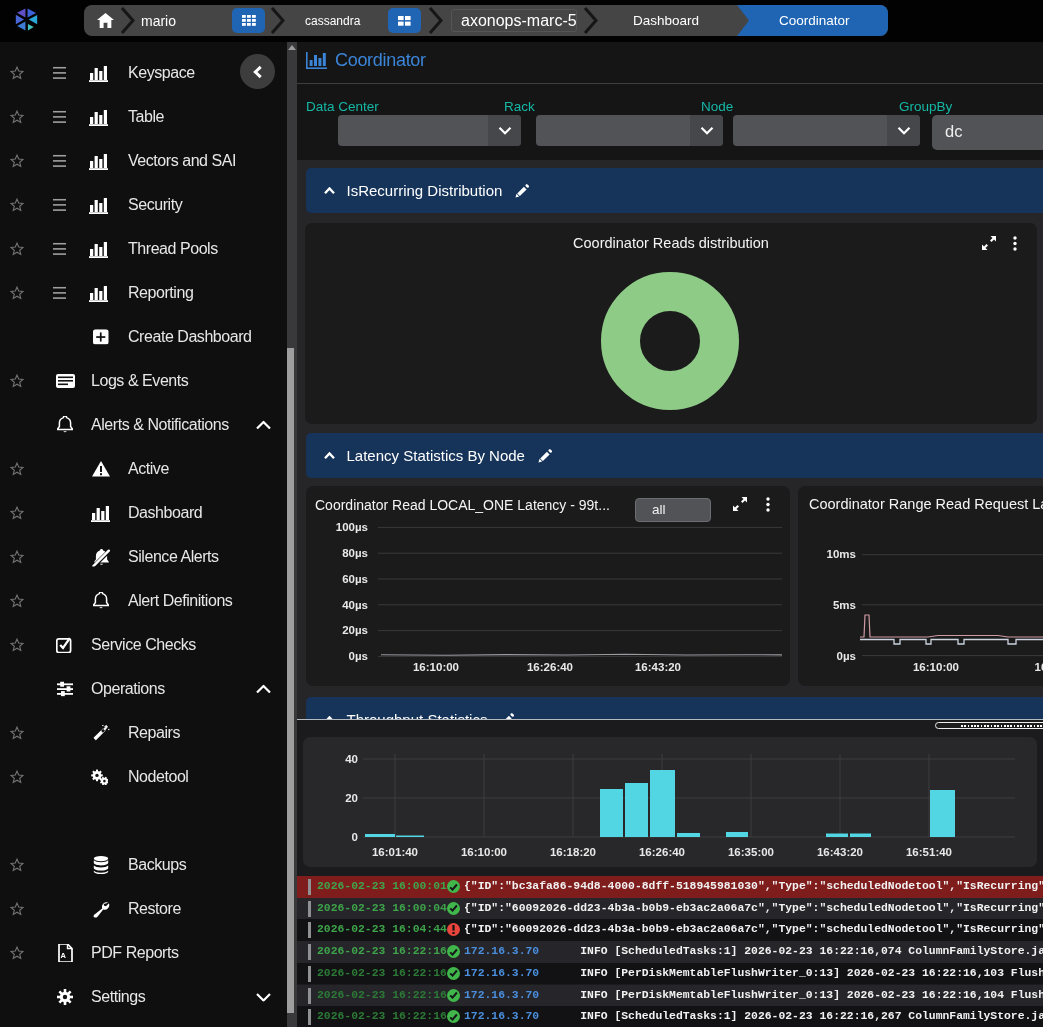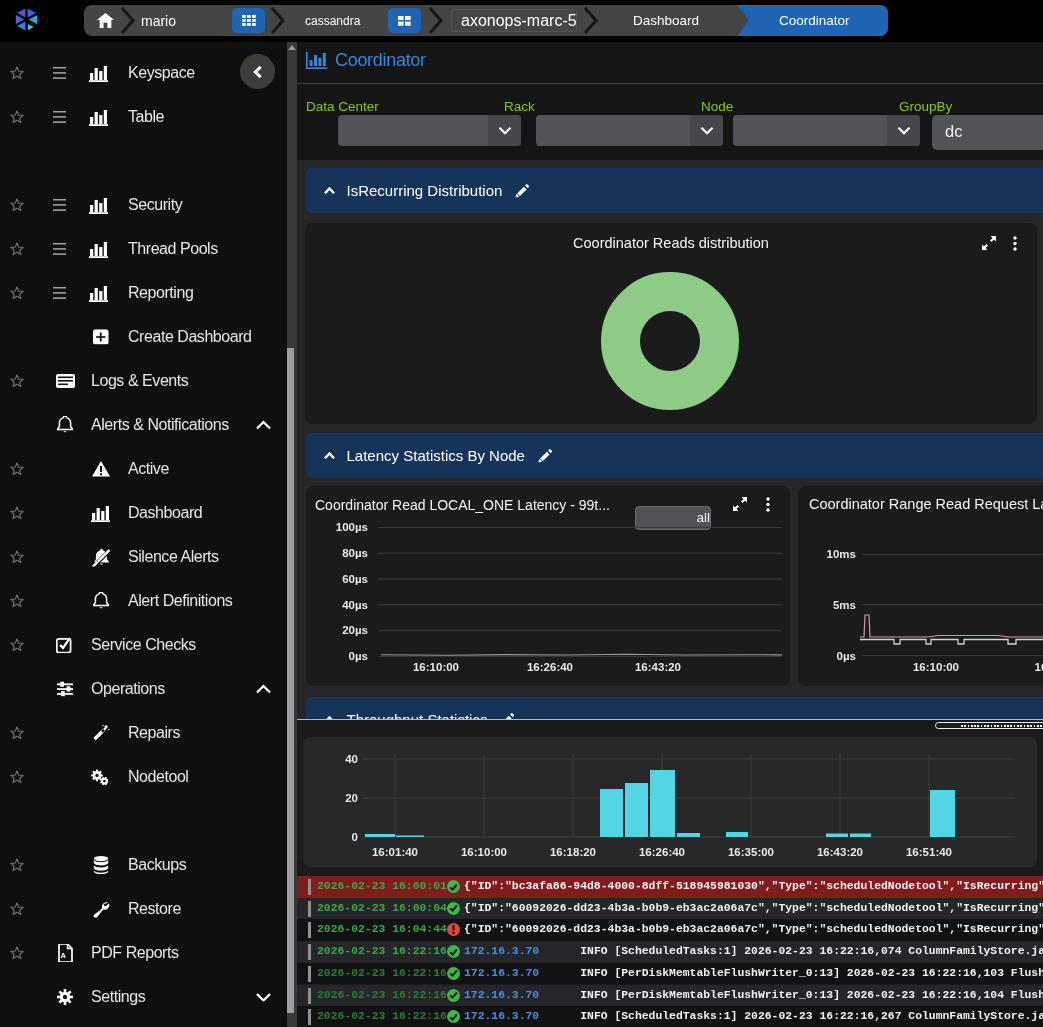--- a/index.html
+++ b/index.html
@@ -27,21 +27,21 @@
   #collapsebtn { position:absolute; left:240px; top:12px; width:35px; height:35px; background:#3d3d3d; border-radius:50%; display:flex; align-items:center; justify-content:center; }
   #sscroll { position:absolute; left:286.5px; top:42px; width:10px; height:985px; background:#39393b; }
   #sthumb { position:absolute; left:287px; top:348px; width:6.5px; height:665px; background:#9e9e9e; }
   #sscroll .up { position:absolute; left:1px; top:3px; width:0; height:0; border-left:4px solid transparent; border-right:4px solid transparent; border-bottom:5px solid #9b9b9b; }
 
   
   #main { position:absolute; left:297px; top:42px; width:746px; height:985px; background:#151515; overflow:hidden; }
   #contentbg { position:absolute; left:0; top:118px; width:746px; height:867px; background:#262628; }
   #mtitle { position:absolute; left:9px; top:8px; color:#3b84d8; font-size:18px; letter-spacing:-0.3px; display:flex; align-items:center; gap:8px; }
   #mdivider { position:absolute; left:0; top:41px; width:746px; height:1px; background:#3f3f3f; }
-  .flabel { position:absolute; top:57px; color:#84cc16; font-size:13.5px; }
+  .flabel { position:absolute; top:57px; color:#14b8a6; font-size:13.5px; }
   .fselect { position:absolute; top:73px; height:31px; background:#515357; border-radius:4px;margin-left:32px; }
   .fselect .btn { position:absolute; right:0; top:0; width:33px; height:31px; background:#45474b; border-radius:0 4px 4px 0; display:flex; align-items:center; justify-content:center; }
   .sechdr { position:absolute; left:9px; width:990px; height:45px; background:#16345a; border-radius:5px; color:#fff; font-size:15px; display:flex; align-items:center; }
   .sechdr .caret { margin-left:17.5px; }
   .sechdr .txt { margin-left:12px; }
   .sechdr .pencil { margin-left:13px; }
   .panel { position:absolute; background:#1b1b1c; border-radius:7px; }
   .ptitle { position:absolute; color:#f5f5f5; font-size:14.5px; white-space:nowrap;text-align:right; }
   .picons { position:absolute; display:flex; gap:20px; }
 
@@ -258,20 +258,32 @@
         <use href="#star"></use>
       </svg>
       <svg class="grip" viewBox="0 0 15 13">
         <use href="#grip"></use>
       </svg>
       <svg class="icon" style="left:89px" width="19" height="18" viewBox="0 0 19 18">
         <use href="#chart"></use>
       </svg>
       <span class="lbl" style="left:128px">Table</span>
     </div>
+  <div class="sitem" style="top:96.5px">
+      <svg class="star" viewBox="0 0 15 15">
+        <use href="#star"></use>
+      </svg>
+      <svg class="grip" viewBox="0 0 15 13">
+        <use href="#grip"></use>
+      </svg>
+      <svg class="icon" style="left:89px" width="19" height="18" viewBox="0 0 19 18">
+        <use href="#chart"></use>
+      </svg>
+      <span class="lbl" style="left:128px">Vectors and SAI</span>
+    </div>
   <div class="sitem" style="top:140.5px">
       <svg class="star" viewBox="0 0 15 15">
         <use href="#star"></use>
       </svg>
       <svg class="grip" viewBox="0 0 15 13">
         <use href="#grip"></use>
       </svg>
       <svg class="icon" style="left:89px" width="19" height="18" viewBox="0 0 19 18">
         <use href="#chart"></use>
       </svg>
@@ -524,21 +536,21 @@
     <span class="txt">Latency Statistics By Node</span>
     <svg class="pencil" width="14" height="14" viewBox="0 0 14 14" fill="#fff">
         <path d="M0.5 13.5 L1.5 9.8 L4.2 12.5 Z"></path>
         <rect x="4.6" y="2.9" width="3.8" height="9.5" transform="rotate(45 7 8)"></rect>
         <rect x="9.9" y="0.2" width="3.8" height="2.6" rx="1" transform="rotate(45 11.5 2.3)"></rect>
       </svg>
   </div>
 
   <div class="panel" style="left:9px; top:444px; width:484px; height:200px;">
     <span class="ptitle" style="left:9px; top:11px; font-size:14px;">Coordinator Read LOCAL_ONE Latency - 99t...</span>
-    <div class="abs" style="left:329px; top:20px; width:76px; height:24px; background:#515357; border:1px solid #6b6d72; border-radius:4px; color:#f2f2f2; font-size:13.5px; line-height:22px; padding-left:16px;text-align:right;">all</div>
+    <div class="abs" style="left:329px; top:12px; width:76px; height:24px; background:#515357; border:1px solid #6b6d72; border-radius:4px; color:#f2f2f2; font-size:13.5px; line-height:22px; padding-left:16px;">all</div>
     <div class="picons" style="left:427px; top:11px; gap:19px;">
       <svg width="14" height="14" viewBox="0 0 14 14" fill="#fff">
           <path d="M8.5 0 L14 0 L14 5.5 L12 3.5 L9.5 6 L8 4.5 L10.5 2 Z"></path>
           <path d="M0 8.5 L2 10.5 L4.5 8 L6 9.5 L3.5 12 L5.5 14 L0 14 Z"></path>
         </svg>
       <svg width="4" height="15" viewBox="0 0 4 15" fill="#fff">
           <circle cx="2" cy="2" r="1.7"></circle>
           <circle cx="2" cy="7.5" r="1.7"></circle>
           <circle cx="2" cy="13" r="1.7"></circle>
         </svg>

